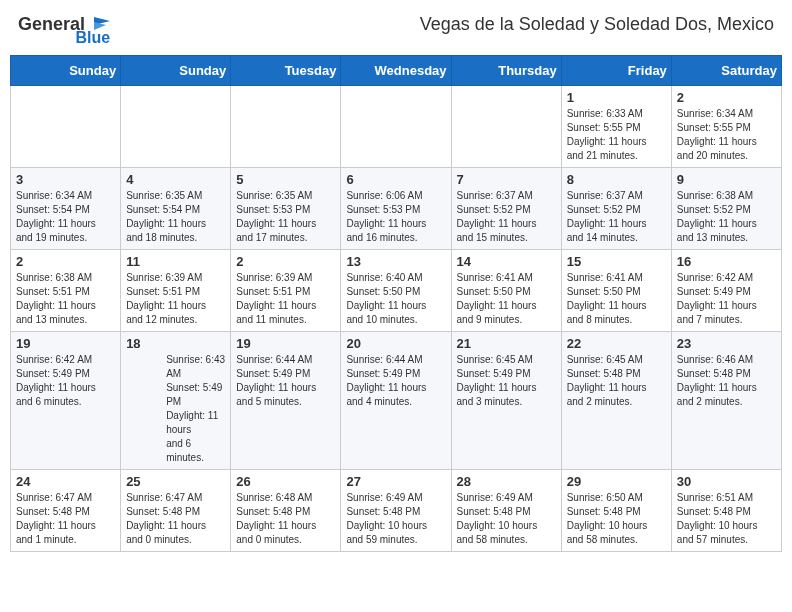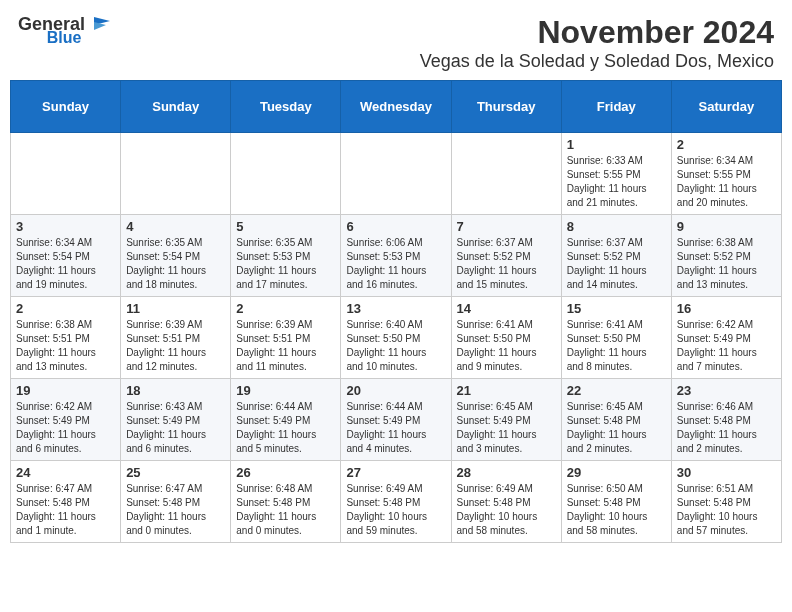--- a/index.html
+++ b/index.html
@@ -13,21 +13,21 @@
     .header {
       display: flex;
       align-items: flex-start;
       justify-content: space-between;
       margin-bottom: 4px;
       padding: 4px 8px;
     }
     .logo {
       display: flex;
       flex-direction: column;
-      align-items: center;
+      align-items: flex-end;
     }
     .logo-row {
       display: flex;
       align-items: center;
       gap: 2px;
     }
     .title-block {
       text-align: right;
     }
     .month-title {
@@ -42,22 +42,22 @@
     .calendar {
       width: 100%;
       border-collapse: collapse;
       border: 1px solid #ccc;
     }
     .calendar th {
       background-color: #1a6fc4;
       color: #fff;
       font-size: 13px;
       font-weight: bold;
-      padding: 18px 4px;
-      text-align: center;
+      padding: 7px 4px;
+      text-align: right;
       border: 1px solid #1560a8;
     }
     .calendar td {
       vertical-align: top;
       border: 1px solid #ccc;
       padding: 4px 5px;
       font-size: 10.5px;
       color: #333;
       width: calc(100% / 7);
       min-height: 80px;
@@ -93,21 +93,20 @@
       <span style="font-size:18px;font-weight:bold;color:#333;">General</span>
 
       <svg width="22" height="16" viewBox="0 0 22 16" style="margin-left:1px;margin-top:1px;">
         <polygon points="6,0 22,4 6,8" fill="#1a6fc4"></polygon>
         <polygon points="6,5 18,8 6,13" fill="#4a9ad4"></polygon>
       </svg>
     </div>
     <span style="font-size:16px;font-weight:bold;color:#1a6fc4;margin-top:-6px;display:block;">Blue</span>
   </div>
   <div class="title-block">
-    <div class="month-title">November 2024</div>
     <div class="subtitle">Vegas de la Soledad y Soledad Dos, Mexico</div>
   </div>
 </div>
 
 <table class="calendar">
   <thead>
     <tr>
     <th>Sunday</th>
         <th>Sunday</th>
         <th>Tuesday</th>
@@ -244,21 +243,21 @@
       <tr>
         <td>
           <span class="day-num">19</span>
           <div class="day-info" style="white-space: pre-line;">Sunrise: 6:42 AM
 Sunset: 5:49 PM
 Daylight: 11 hours
 and 6 minutes.</div>
         </td>
         <td>
           <span class="day-num">18</span>
-          <div class="day-info" style="white-space: pre-line;">Sunrise: 6:43 AM
+          <div class="day-info" style="white-space: pre-line; margin-left: 40px;">Sunrise: 6:43 AM
 Sunset: 5:49 PM
 Daylight: 11 hours
 and 6 minutes.</div>
         </td>
         <td>
           <span class="day-num">19</span>
           <div class="day-info" style="white-space: pre-line;">Sunrise: 6:44 AM
 Sunset: 5:49 PM
 Daylight: 11 hours
 and 5 minutes.</div>

